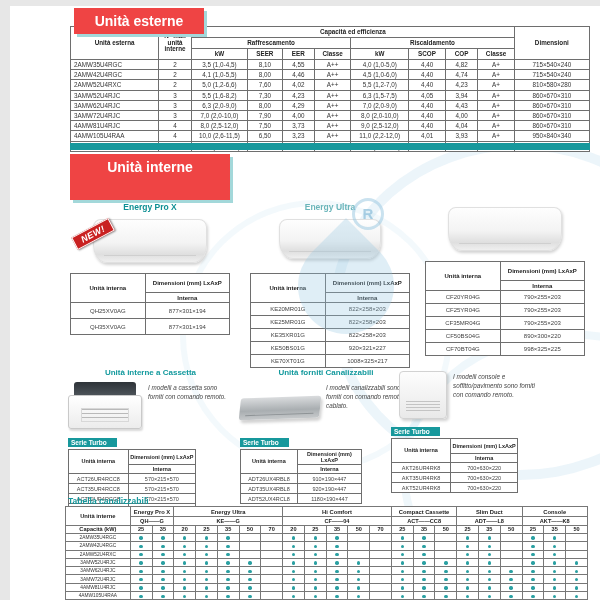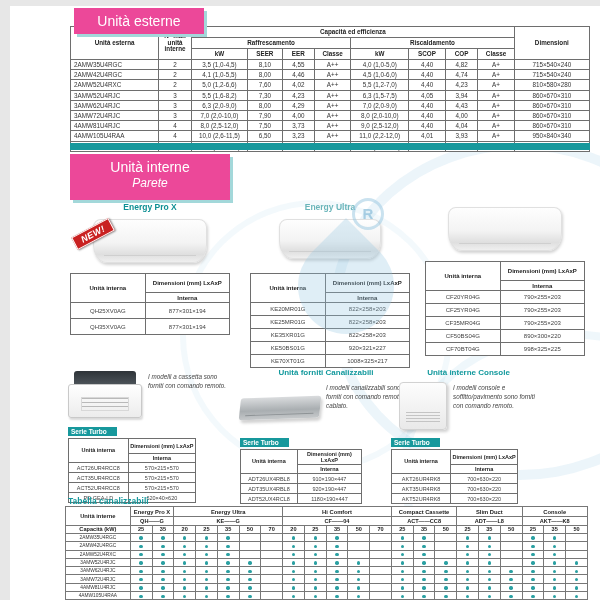--- a/index.html
+++ b/index.html
@@ -13,21 +13,21 @@
   .s2{left:400px;top:330px;width:320px;height:270px;border:8px solid rgba(158,203,228,.16);}
   .s3{left:180px;top:200px;width:260px;height:260px;border:6px solid rgba(158,203,228,.12);}
   .watermark-drop{position:absolute;left:298px;top:238px;width:96px;height:96px;
      background:rgba(150,198,224,.30);border-radius:0 50% 50% 50%;transform:rotate(45deg);
      pointer-events:none;z-index:5;}
   .watermark-r{position:absolute;left:352px;top:198px;width:26px;height:26px;z-index:5;
      border:3px solid rgba(150,198,224,.5);border-radius:50%;color:rgba(130,185,215,.65);
      font-weight:bold;font-size:15px;text-align:center;line-height:26px;pointer-events:none;}
 
   
-  .title-box{position:absolute;background:#ec4899;color:#fff;font-weight:normal;
+  .title-box{position:absolute;background:#ef4444;color:#fff;font-weight:bold;
      text-align:center;box-shadow:3px 3px 0 #a3d8da;z-index:3;}
   .outdoor-title{left:74px;top:8px;width:130px;height:26px;line-height:26px;font-size:14px;}
   .indoor-title{left:70px;top:154px;width:160px;height:46px;font-size:14px;padding-top:5px;box-sizing:border-box;}
   .indoor-title .it{font-style:italic;font-size:12px;line-height:1.35;}
   .divider{position:absolute;left:70px;top:143px;width:520px;height:7px;background:#17989c;z-index:3;}
 
   
   .tbl{border-collapse:collapse;table-layout:fixed;background:#fff;z-index:2;}
   .tbl th,.tbl td{border:1px solid #6e6e6e;text-align:center;padding:0 1px;overflow:hidden;
       white-space:nowrap;font-weight:normal;}
@@ -274,21 +274,20 @@
           <td class="">-</td>
           <td class="">950×1050×340</td>
         </tr>
       </tbody>
     </table>
 
   <div class="divider"></div>
 
   <div class="title-box indoor-title">
     <div>Unità interne</div>
-    <div class="it">Parete</div>
   </div>
 
   <div id="wall-series">
       <div class="wall w0">
         <div class="shead">Energy Pro X</div>
         <div class="imgwrap">
           <div class="acwall"></div>
           <div class="newbadge">NEW!</div>
         </div>
         <table class="tbl wtbl t0">
@@ -397,21 +396,21 @@
             </tr>
             <tr>
               <td>CF70BT04G</td>
               <td>998×325×225</td>
             </tr>
           </tbody>
         </table>
       </div>
     </div>
   <div id="other-sections">
-      <div class="osec o0"><div class="imgrow">
+      <div class="osec o0"><div class="shead">Unità interne a Cassetta</div><div class="imgrow">
           <div class="cassette-img"></div>
           <div class="note">I modelli a cassetta sono forniti con comando remoto.</div>
         </div><div class="serie">Serie Turbo</div><div></div><table class="tbl stbl">
           <colgroup>
             <col style="width:47%">
             <col style="width:53%">
           </colgroup>
           <thead>
             <tr>
               <th rowspan="2" class="wrap">Unità interna</th>
@@ -465,21 +464,21 @@
             <tr>
               <td>ADT35UX4RBL8</td>
               <td>920×190×447</td>
             </tr>
             <tr>
               <td>ADT52UX4RCL8</td>
               <td>1180×190×447</td>
             </tr>
           </tbody>
         </table></div>
-      <div class="osec o2"><div class="shead">Unità interne Console</div><div class="imgrow">
+      <div class="osec o2"><div class="imgrow">
           <div class="console-img"></div>
           <div class="note">I modelli console e soffitto/pavimento sono forniti con comando remoto.</div>
         </div><div class="serie">Serie Turbo</div><div></div><table class="tbl stbl">
           <colgroup>
             <col style="width:47%">
             <col style="width:53%">
           </colgroup>
           <thead>
             <tr>
               <th rowspan="2" class="wrap">Unità interna</th>

